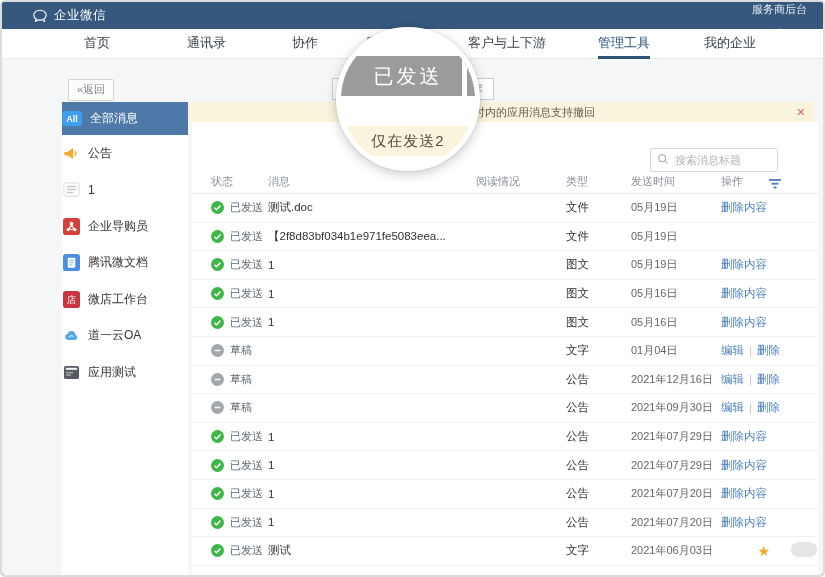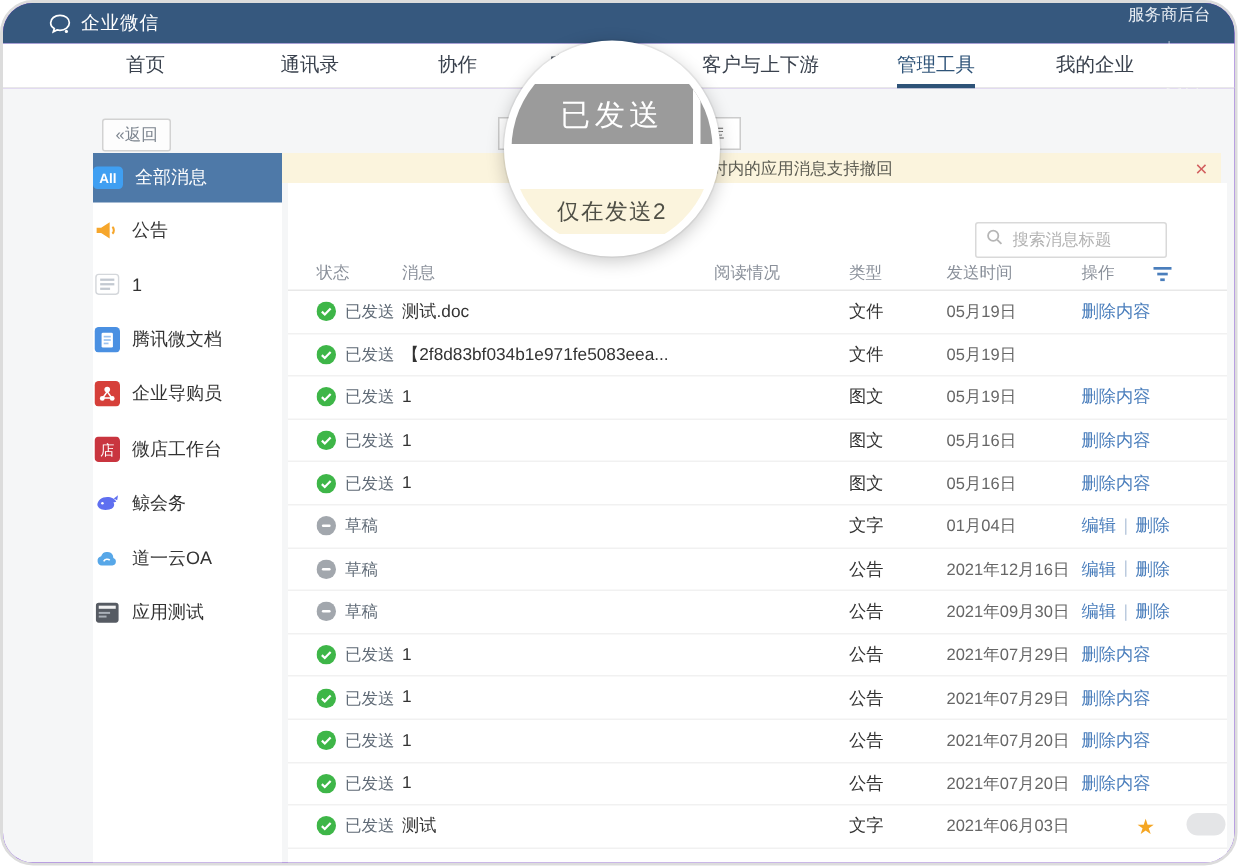--- a/index.html
+++ b/index.html
@@ -1,19 +1,19 @@
 <!DOCTYPE html>
 <html><head>
 <meta charset="utf-8">
 <style>
   html,body{margin:0;padding:0;background:#fff;width:825px;height:577px;
     font-family:"Liberation Sans","DejaVu Sans",sans-serif;-webkit-font-smoothing:antialiased;}
   *{box-sizing:border-box;}
   .frame{position:absolute;left:0;top:0;width:825px;height:577px;border:2px solid #dcdcdc;
-    border-radius:22px;overflow:hidden;background:#6d28d9;}
+    border-radius:5px;overflow:hidden;background:#0369a1;}
 
   
   .topbar{position:absolute;left:0;top:0;right:0;height:27px;background:#36587e;
     display:flex;align-items:center;color:#fff;}
   .logo{position:absolute;left:30px;top:0;height:27px;display:flex;align-items:center;gap:6px;}
   .logo svg{display:block;}
   .logo-text{font-size:12.5px;letter-spacing:.5px;color:#fff;}
   .top-links{position:absolute;right:16px;top:0;height:27px;display:flex;align-items:center;gap:9px;font-size:11px;flex-direction:column;}
   .top-links .lnk{color:#e8edf3;cursor:pointer;}
   .top-links .sep{color:rgba(255,255,255,.45);}
@@ -156,59 +156,49 @@
             <rect x="4" y="5" width="10" height="1.6" fill="#c3c9d1"></rect>
             <rect x="4" y="8.2" width="10" height="1.6" fill="#c3c9d1"></rect>
             <rect x="4" y="11.4" width="7" height="1.6" fill="#c3c9d1"></rect>
           </svg>
         </span>
         <span>1</span>
       </div>
       <div class="side-item">
         <span class="side-ic">
           <svg width="17" height="17" viewBox="0 0 18 18">
+            <rect width="18" height="18" rx="3" fill="#d6403a"></rect>
+            <path d="M9 7.5L5.8 12M9 7.5l3.2 4.5M5.8 12h6.4" stroke="#fff" stroke-width="1.1" fill="none"></path>
+            <circle cx="9" cy="6" r="2" fill="#fff"></circle>
+            <circle cx="5.5" cy="12.3" r="1.7" fill="#fff"></circle>
+            <circle cx="12.5" cy="12.3" r="1.7" fill="#fff"></circle>
+          </svg>
+        </span>
+        <span>企业导购员</span>
+      </div>
+      <div class="side-item">
+        <span class="side-ic">
+          <svg width="17" height="17" viewBox="0 0 18 18">
             <rect width="18" height="18" rx="3" fill="#4a90e2"></rect>
             <rect x="5" y="4" width="8" height="10.5" rx="1" fill="#fff"></rect>
             <rect x="6.5" y="6.2" width="5" height="1.2" fill="#9cc3f0"></rect>
             <rect x="6.5" y="8.6" width="5" height="1.2" fill="#9cc3f0"></rect>
             <rect x="6.5" y="11" width="3.4" height="1.2" fill="#9cc3f0"></rect>
           </svg>
         </span>
         <span>腾讯微文档</span>
       </div>
       <div class="side-item">
         <span class="side-ic">
           <svg width="17" height="17" viewBox="0 0 18 18">
-            <rect width="18" height="18" rx="3" fill="#d6403a"></rect>
-            <path d="M9 7.5L5.8 12M9 7.5l3.2 4.5M5.8 12h6.4" stroke="#fff" stroke-width="1.1" fill="none"></path>
-            <circle cx="9" cy="6" r="2" fill="#fff"></circle>
-            <circle cx="5.5" cy="12.3" r="1.7" fill="#fff"></circle>
-            <circle cx="12.5" cy="12.3" r="1.7" fill="#fff"></circle>
-          </svg>
-        </span>
-        <span>企业导购员</span>
-      </div>
-      <div class="side-item">
-        <span class="side-ic">
-          <svg width="17" height="17" viewBox="0 0 18 18">
             <rect width="18" height="18" rx="3" fill="#c9353f"></rect>
             <text x="9" y="13" font-size="10" fill="#fff" text-anchor="middle">店</text>
           </svg>
         </span>
         <span>微店工作台</span>
-      </div>
-      <div class="side-item">
-        <span class="side-ic">
-          <svg width="17" height="17" viewBox="0 0 18 18">
-            <path fill="#5f6ff0" d="M2 10.2c0-3.2 3.1-5.7 7-5.7 2.9 0 5.4 1.4 6.4 3.4l-2.1.6c.9 1 .8 2.6-.3 3.6-2.2 2-9.7 2.9-11-1.9z"></path>
-            <path fill="#5f6ff0" d="M13.6 5.6l3-2.2-.6 3.4z"></path>
-            <circle cx="5.6" cy="9" r=".9" fill="#fff"></circle>
-          </svg>
-        </span>
-        <span>鲸会务</span>
       </div>
       <div class="side-item">
         <span class="side-ic">
           <svg width="17" height="17" viewBox="0 0 18 18">
             <path fill="#57a7e8" d="M5.2 13.8a3.3 3.3 0 01-.5-6.5 4.4 4.4 0 018.6 1.1 2.8 2.8 0 01-.7 5.4z"></path>
             <path d="M6.5 10.8c.8-1.6 3-2 4.3-.8" stroke="#fff" stroke-width="1.1" fill="none"></path>
           </svg>
         </span>
         <span>道一云OA</span>
       </div>

